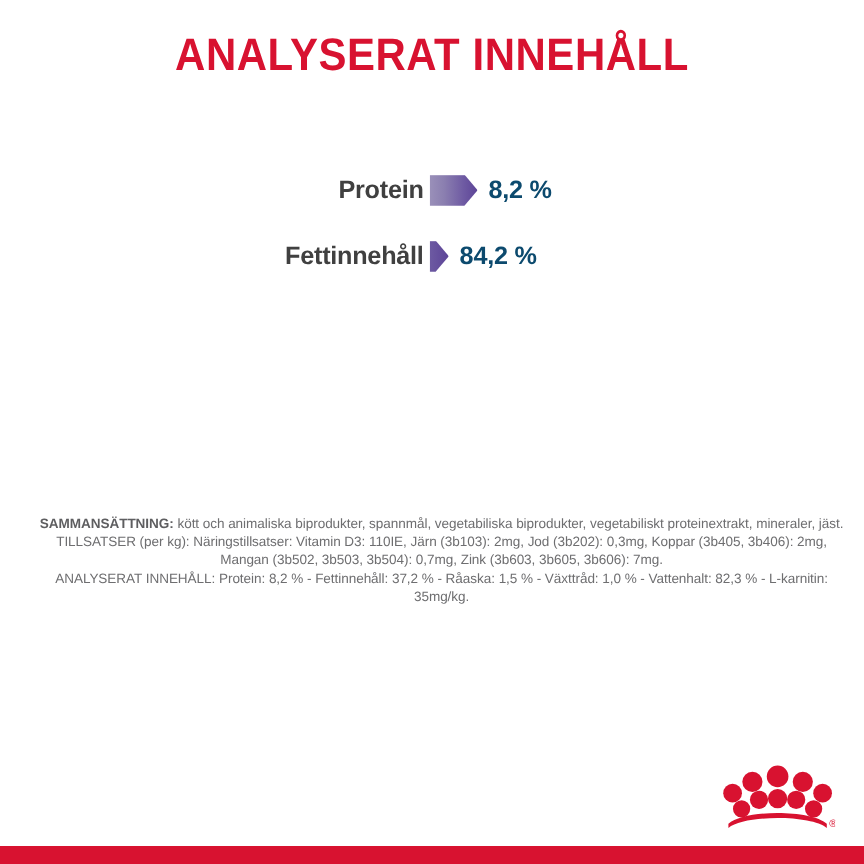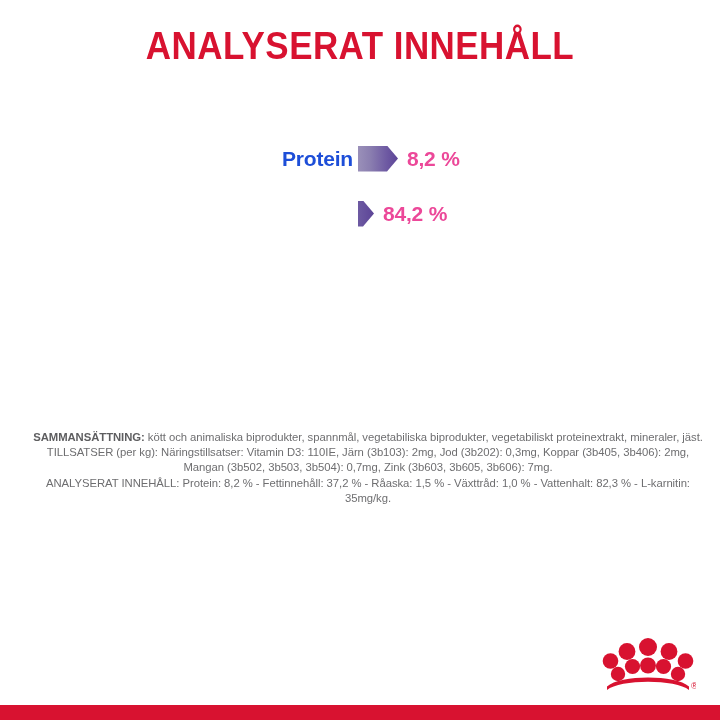--- a/index.html
+++ b/index.html
@@ -50,21 +50,21 @@
   }
   .row {
     position: relative;
     height: 55px;
   }
   .row-label {
     position: absolute;
     right: 367px;
     top: 50%;
     transform: translateY(-50%);
-    color: #1d4ed8;
+    color: #404040;
     font-weight: bold;
     font-size: 21px;
     line-height: 22px;
     white-space: nowrap;
     letter-spacing: -0.2px;
     font-family: "Liberation Sans Narrow", "Liberation Sans", sans-serif;
   }
   .bar-wrap {
     position: absolute;
     left: 358px;
@@ -81,21 +81,21 @@
     clip-path: polygon(0 0, calc(100% - 11px) 0, 100% 50%, calc(100% - 11px) 100%, 0 100%);
   }
   .bar.small {
     background: linear-gradient(to right, #6d5aa2 0%, #5c4497 100%);
   }
   .bar.water {
     height: 27px;
     background: linear-gradient(to right, #9288b2 0%, #8b80ae 22%, #7c6dab 48%, #6a55a1 74%, #5a4095 100%);
   }
   .row-value {
-    color: #ec4899;
+    color: #0c4a6e;
     font-weight: bold;
     font-size: 21px;
     line-height: 22px;
     margin-left: 9px;
     font-family: "Liberation Sans Narrow", "Liberation Sans", sans-serif;
     letter-spacing: -0.2px;
   }
 
   
   .composition {
@@ -149,20 +149,21 @@
 
     <div class="row">
       <span class="row-label">Protein</span>
       <span class="bar-wrap">
         <span class="bar" style="width:40px"></span>
         <span class="row-value">8,2 %</span>
       </span>
     </div>
 
     <div class="row">
+      <span class="row-label">Fettinnehåll</span>
       <span class="bar-wrap">
         <span class="bar small" style="width:16px"></span>
         <span class="row-value">84,2 %</span>
       </span>
     </div>
 
 
 
 
   </div>

